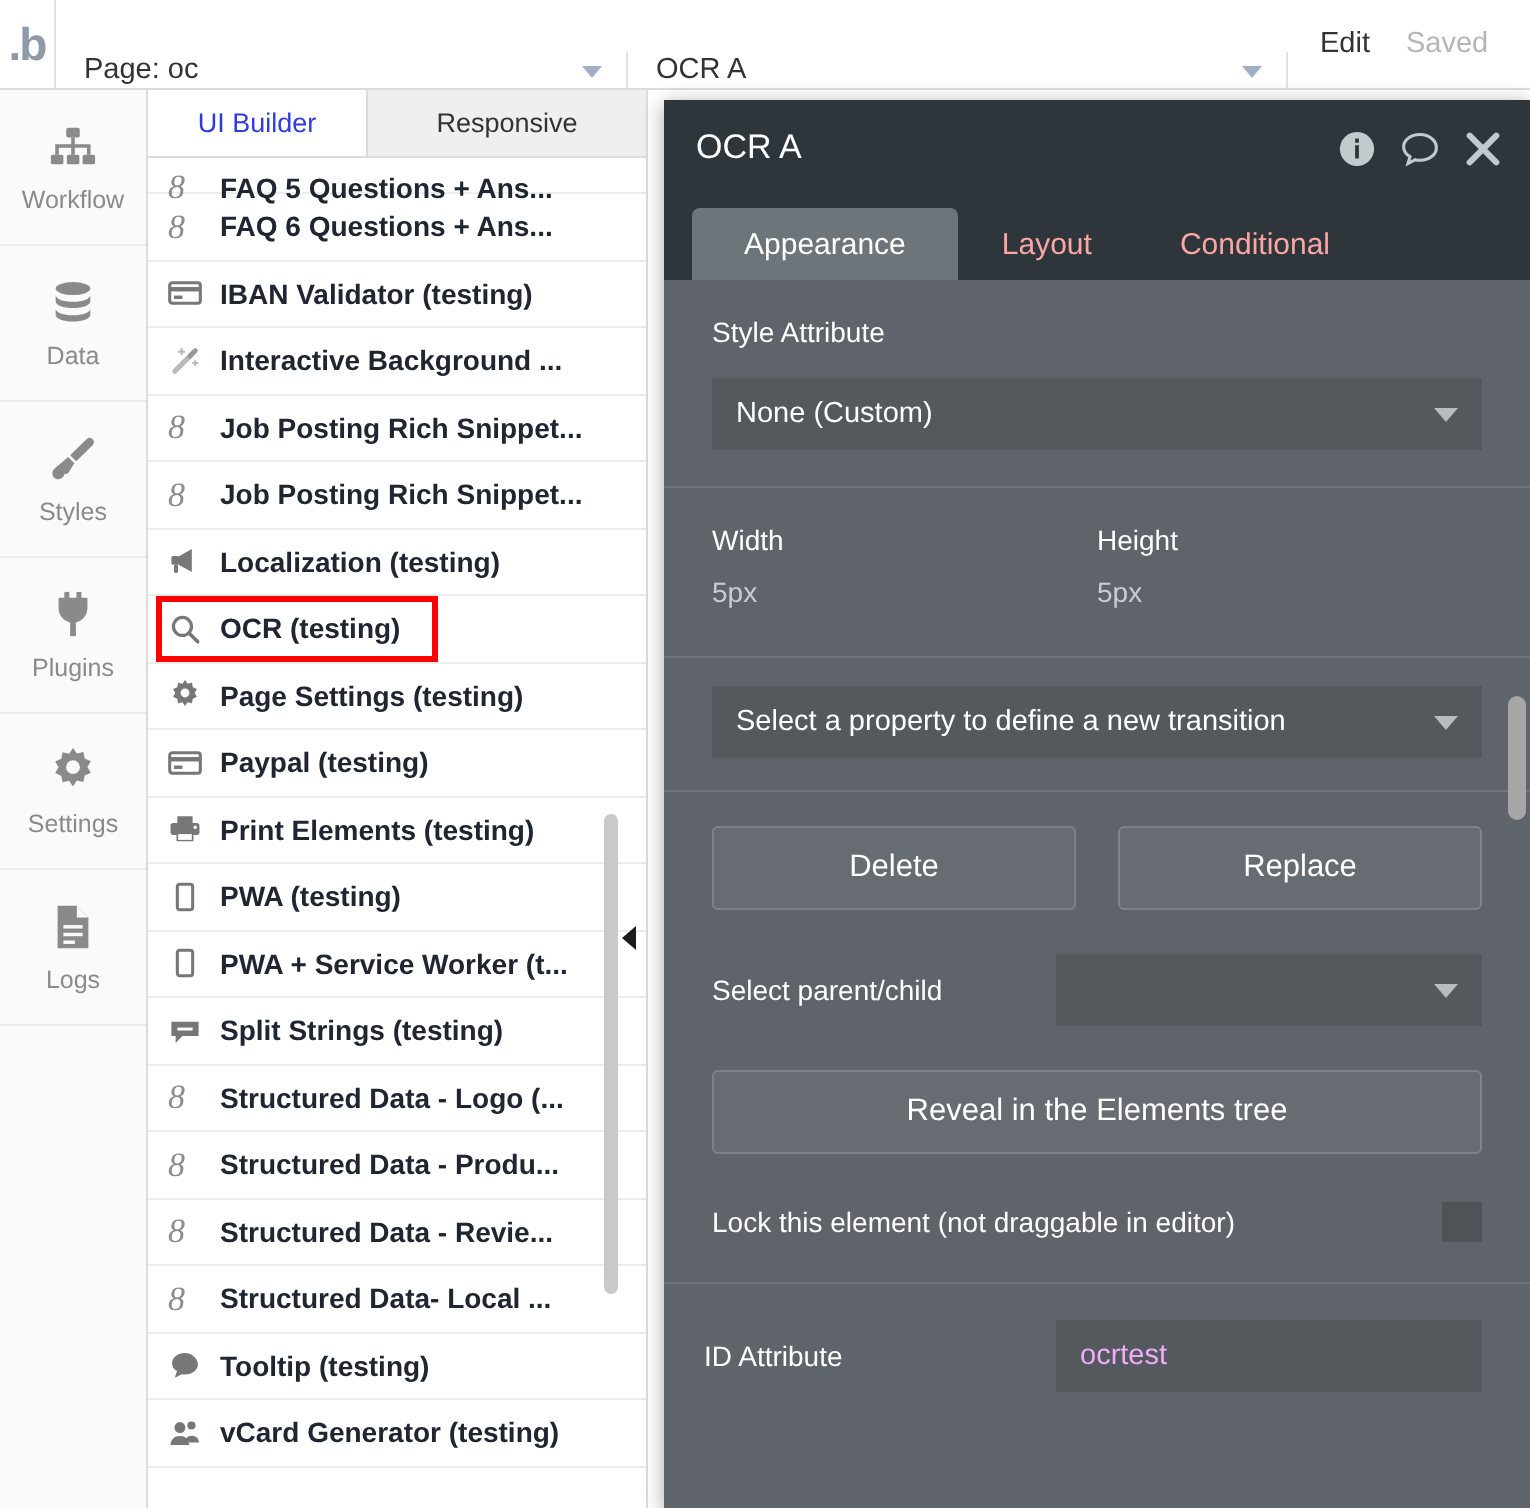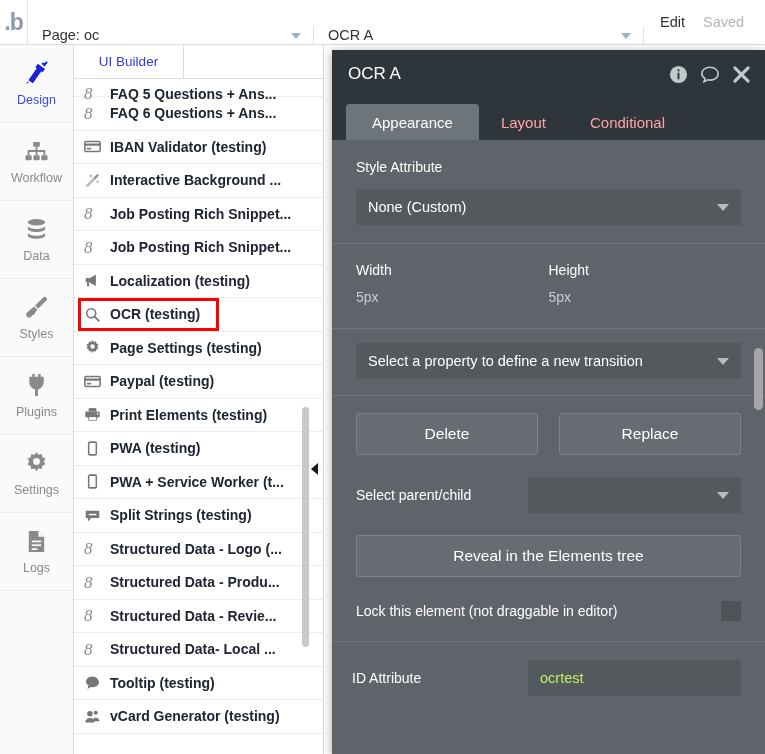--- a/index.html
+++ b/index.html
@@ -144,21 +144,21 @@
     border-radius: 3px; color: #ffffff; font-size: 15.5px;
     display: flex; align-items: center; justify-content: center; cursor: pointer;
   }
   .wide-btn { width: 100%; }
   .rowflex { display: flex; align-items: center; justify-content: space-between; }
   .pselect.small { width: 213px; margin-top: 0; height: 36px; }
   .checkbox {
     width: 20px; height: 20px; background: #4e5358; cursor: pointer; flex: none;
   }
   .idinput {
-    width: 213px; height: 36px; background: #54595e; color: #bef264;
+    width: 213px; height: 36px; background: #54595e; color: #f0abfc;
     font-size: 14.5px; display: flex; align-items: center; padding: 0 12px;
     cursor: text;
   }
   .props-scrollbar {
     position: absolute; right: 2px; top: 298px; width: 9px; height: 62px;
     background: #a6a6a6; border-radius: 5px; cursor: pointer; z-index: 9;
   }
   .nb { border-bottom: none; }
 </style>
 </head>
@@ -178,31 +178,20 @@
       <span class="txt">OCR A</span>
       <span class="caret"></span>
     </div>
     <div class="topacts">
       <span class="edit">Edit</span>
       <span class="saved">Saved</span>
     </div>
   </div>
 
   <div class="rail" id="rail">
-      <div class="rail-item active">
-        <span class="ico">
-          <svg width="25" height="25" viewBox="0 0 26 26">
-            <path d="M3.5 18.5 L15.5 6.5 L19.5 10.5 L7.5 22.5 Z" fill="currentColor" transform="rotate(-10 12 13)"></path>
-            <path d="M16 3.5 L22.5 10 L19.5 13 L13 6.5 Z" fill="currentColor" transform="rotate(-10 12 13)"></path>
-            <path d="M4 21 L2 24 L5 22 Z" fill="currentColor"></path>
-            <path d="M21 4 L24 1 M19 2 L22 5" stroke="currentColor" stroke-width="2.2"></path>
-          </svg>
-        </span>
-        <span class="lbl">Design</span>
-      </div>
       <div class="rail-item">
         <span class="ico">
           <svg width="25" height="25" viewBox="0 0 26 26">
             <rect x="9.5" y="3" width="7" height="5" rx="1" fill="currentColor"></rect>
             <rect x="1.5" y="17" width="6.5" height="5" rx="1" fill="currentColor"></rect>
             <rect x="9.8" y="17" width="6.5" height="5" rx="1" fill="currentColor"></rect>
             <rect x="18" y="17" width="6.5" height="5" rx="1" fill="currentColor"></rect>
             <path d="M13 8 L13 12.5 M4.7 17 L4.7 12.5 L21.2 12.5 L21.2 17 M13 12.5 L13 17" stroke="currentColor" stroke-width="1.9" fill="none"></path>
           </svg>
         </span>
@@ -257,20 +246,21 @@
             <rect x="8" y="20" width="6" height="1.8" fill="#fafafa"></rect>
           </svg>
         </span>
         <span class="lbl">Logs</span>
       </div>
     </div>
 
   <div class="listpanel">
     <div class="tabs">
       <div class="tab active">UI Builder</div>
+      <div class="tab inactive">Responsive</div>
     </div>
     <div class="rows" id="rows">
         <div class="row clipped">
           <span class="ico">
             <span style="font-family:'Liberation Serif',serif;font-size:17px;font-style:italic;color:#8d8d8d;line-height:1;">8</span>
           </span>
           <span class="nm">FAQ 5 Questions + Ans...</span>
         </div>
         <div class="row">
           <span class="ico">

